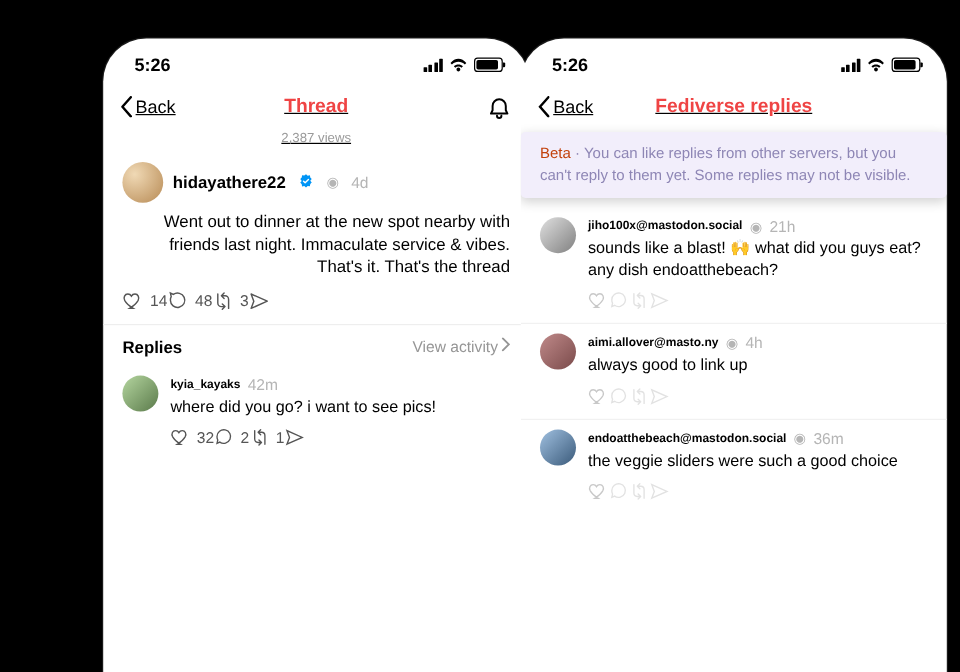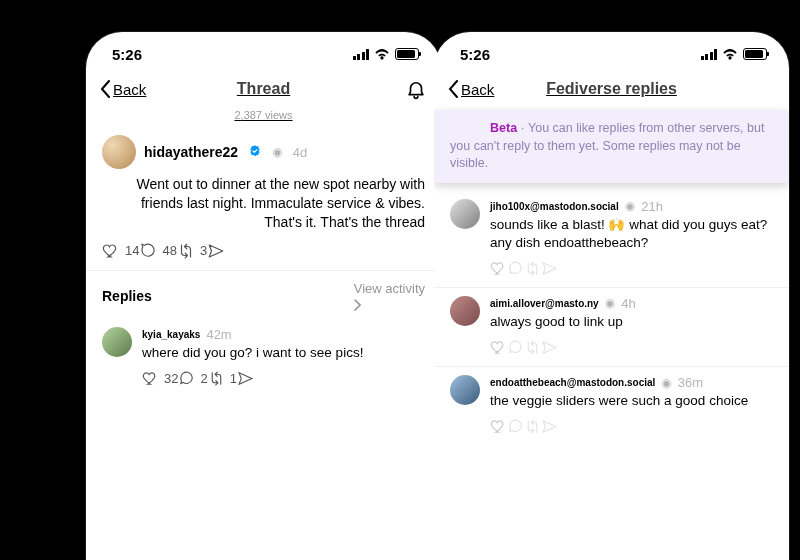--- a/index.html
+++ b/index.html
@@ -49,21 +49,21 @@
     background:#000; border-radius:0 1px 1px 0;
   }
   .battery-fill{ position:absolute; left:1px; top:1px; bottom:1px; width:18px; background:#000; border-radius:1.5px;}
 
   .navbar {
     display:flex; align-items:flex-start; justify-content:space-between;
     padding: 4px 14px 8px 14px;
     text-decoration: underline;
   }
   .navbar-center { text-align:center; flex:1; }
-  .nav-title { font-size:16px; font-weight:700; color:#404040; }
+  .nav-title { font-size:16px; font-weight:700; color:#ef4444; }
   .nav-sub { font-size:11px; color:#9a9a9a; margin-top:11px;}
   .back-btn { display:flex; align-items:center; gap:3px; font-size:15px; color:#000; min-width:60px;}
   .back-chevron svg{display:block;}
   .bell { min-width:60px; display:flex; justify-content:flex-end;}
 
   .post {
     padding: 6px 16px 10px 16px;
   }
   .post-head { display:flex; align-items:center; gap:8px; margin-bottom:6px;}
   .avatar {
@@ -79,21 +79,21 @@
   .actions { display:flex; align-items:center; color:#555;}
   .actions.muted { color:#c8c8c8; }
   .action { display:flex; align-items:center; gap:5px; font-size:13px;}
   .action svg{ display:block; }
 
   .section-header{
     display:flex; align-items:center; justify-content:space-between;
     padding: 10px 16px 8px 16px; font-size:14px; font-weight:700; color:#000;
     border-top:1px solid #eee;
   }
-  .section-header .link{ font-size:13px; font-weight:400; color:#969696; display:flex; align-items:flex-start; gap:3px;flex-direction:column;}
+  .section-header .link{ font-size:13px; font-weight:400; color:#969696; display:flex; align-items:flex-start; gap:3px;}
 
   .fedi-card{
     margin: 4px 4px 10px 4px;
     background:#fff;
     border-radius:16px;
     box-shadow: 0 6px 16px rgba(0,0,0,0.22);
     padding:12px 14px;
     display:flex; align-items:center; gap:10px;
     position:relative;
   }
@@ -125,21 +125,21 @@
     margin: 4px 0 8px 0;
     background:#f2eefb;
     padding:10px 16px;
     font-size:12.5px; line-height:1.4;
     color:#8e86b5;
     border-radius:4px;
     box-shadow: 0 3px 10px rgba(0,0,0,0.18);
     position:relative;
     z-index:2;
   }
-  .beta-banner .beta-label{ color:#a21caf; font-weight:700;margin-left:40px;}
+  .beta-banner .beta-label{ color:#c2410c; font-weight:400;}
 
   .av-c1{ background: radial-gradient(circle at 30% 30%, #f0d9b5, #b78a54);}
   .av-c2{ background: linear-gradient(135deg,#b5d6a0,#5a7a4a);}
   .av-c3{ background: linear-gradient(135deg,#e0e0e0,#808080);}
   .av-c4{ background: linear-gradient(135deg,#c08a8a,#7a4a4a);}
   .av-c5{ background: linear-gradient(135deg,#a0c0e0,#3a5a7a);}
 </style>
 </head>
 <body>
 

